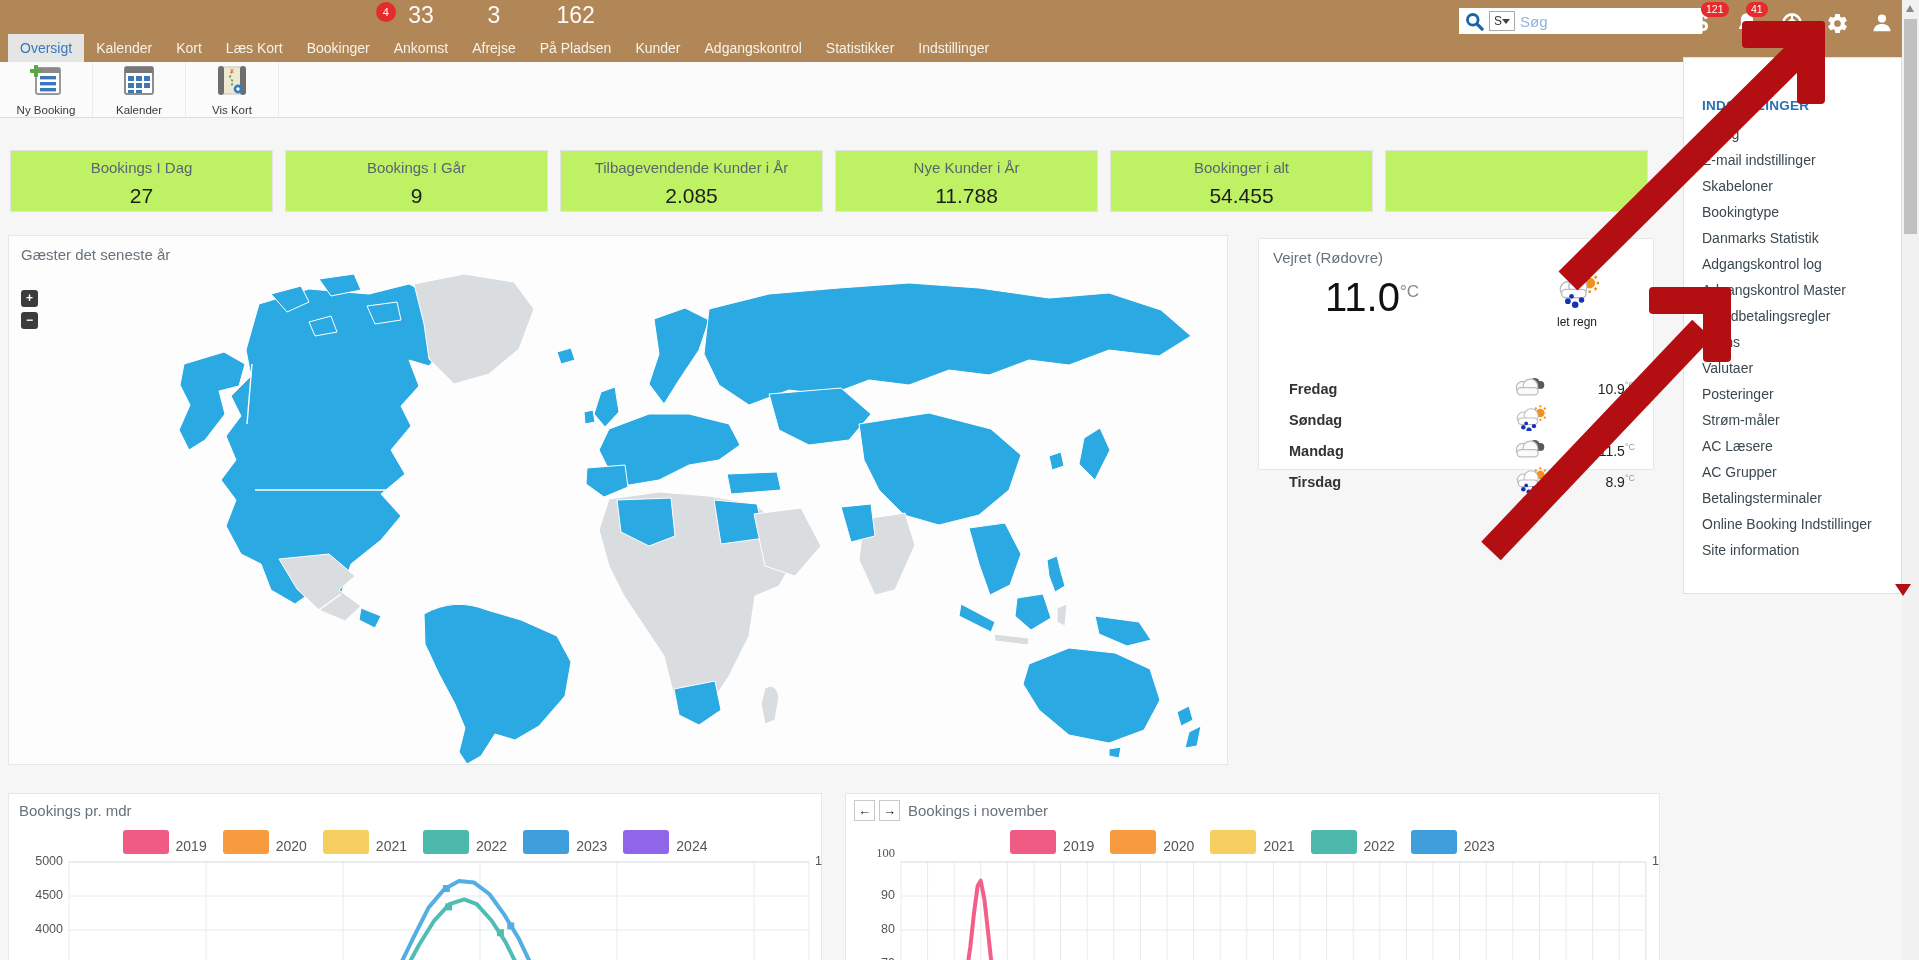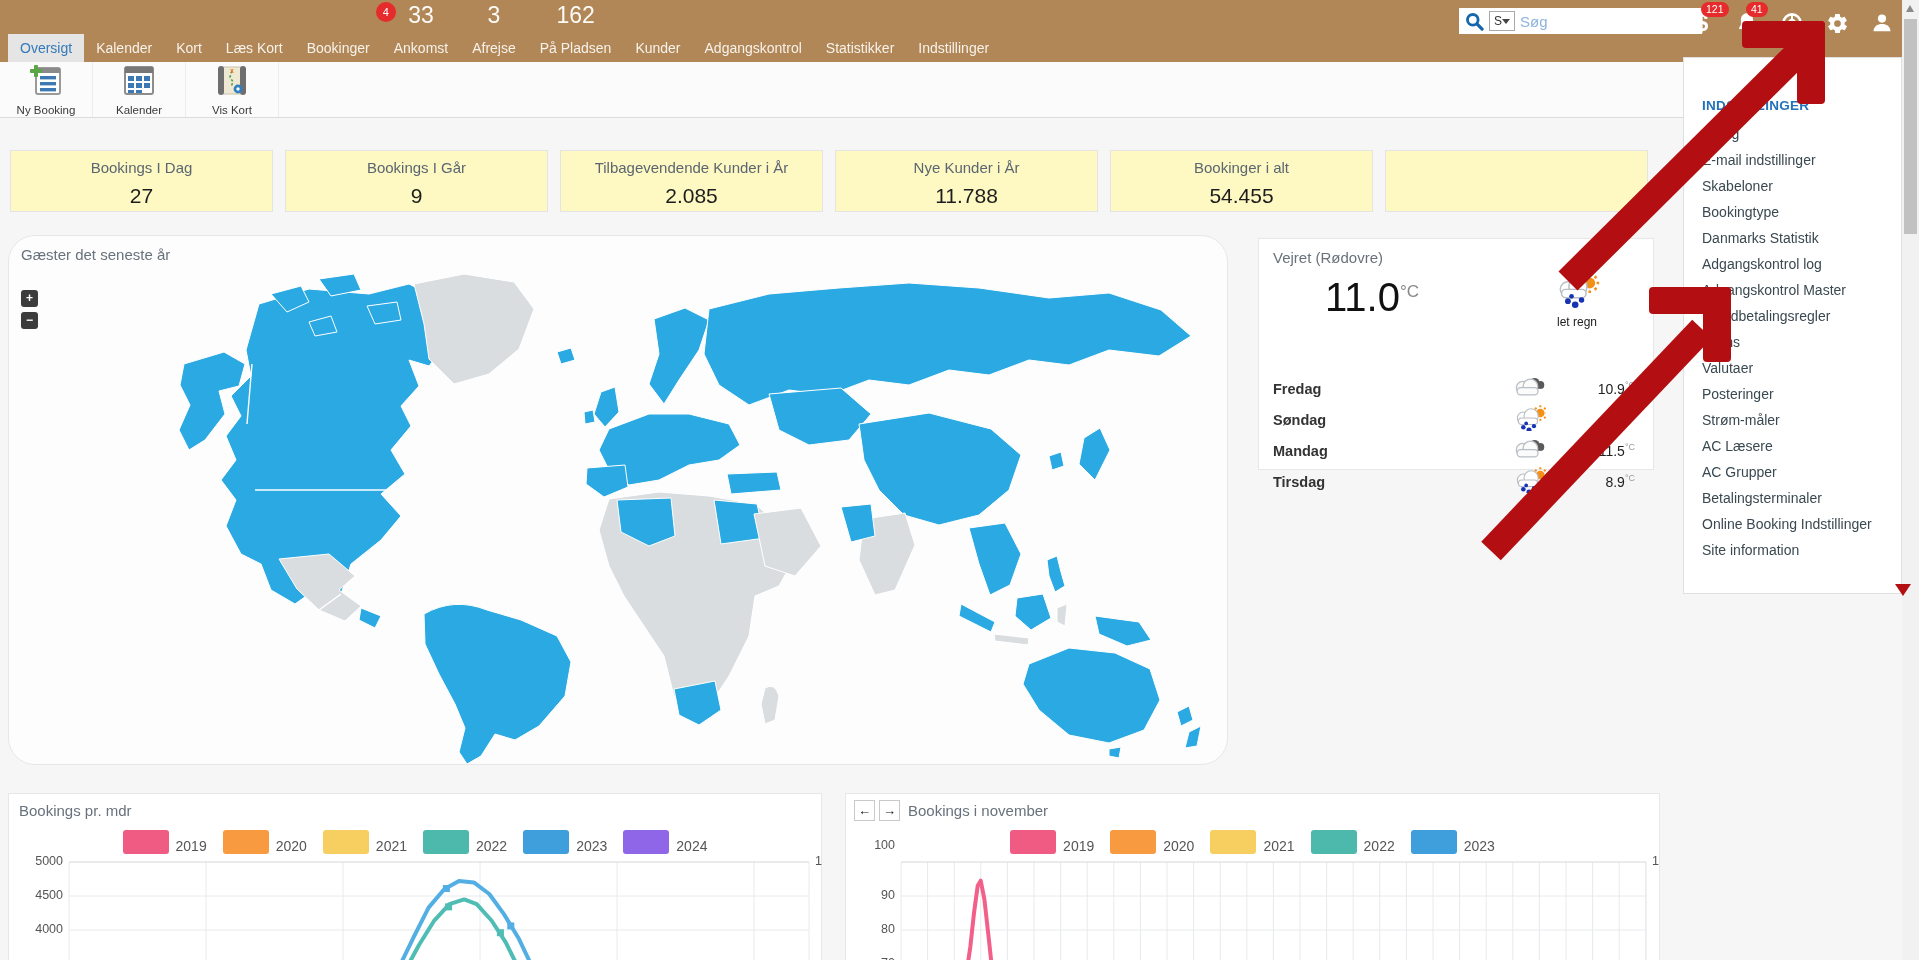--- a/index.html
+++ b/index.html
@@ -29,44 +29,44 @@
     font-size:10.5px; padding:2px 5px; line-height:1; }
   .dollar { color:#fff; font-size:23px; font-weight:bold; }
   
   .toolbar { position:absolute; left:0; top:62px; width:1919px; height:56px; background:#fbfbfb;
     border-bottom:1px solid #dcdcdc; display:flex; }
   .tbtn { width:93px; height:100%; border-right:1px solid #ececec; display:flex; flex-direction:column;
     align-items:center; justify-content:center; gap:3px; cursor:pointer; background:#fbfbfb; }
   .tbtn .cap { font-size:11.5px; color:#3a3a3a; }
   
   .cards { position:absolute; left:0; top:150px; width:1919px; }
-  .card { position:absolute; top:0; height:62px; width:263px; background:#fef9c3; border:1px solid #e4e4e4;
+  .card { position:absolute; top:0; height:62px; width:263px; background:#bef264; border:1px solid #e4e4e4;
     text-align:center; padding-top:8px; }
   .card .ct { font-size:15px; color:#5b6670; }
   .card .cv { font-size:21px; color:#1d1d1d; margin-top:8px; }
   
   .panel { position:absolute; background:#fdfdfd; border:1px solid #e7e7e7; }
   .ptitle { font-size:15px; color:#68727c; }
   
-  #mapPanel { left:8px; top:235px; width:1220px; height:530px;border-radius:27px; }
+  #mapPanel { left:8px; top:235px; width:1220px; height:530px; }
   #mapPanel .ptitle { position:absolute; left:12px; top:10px; }
   .zoombtn { position:absolute; left:12px; width:17px; height:17px; background:#3c3c3c; border-radius:3px;
     color:#fff; font-size:12px; font-weight:bold; text-align:center; line-height:16px; cursor:pointer; }
   #mapSvg { position:absolute; left:0; top:28px; }
   
   #weatherPanel { left:1258px; top:238px; width:396px; height:232px; background:#fff;text-decoration:underline; }
   #weatherPanel .ptitle { position:absolute; left:14px; top:10px; }
   .wtemp { position:absolute; left:66px; top:36px; font-size:40px; color:#111; }
   .wtemp sup { font-size:17px; color:#888; font-weight:normal; }
   .wicon-big { position:absolute; left:292px; top:34px; text-align:center; }
   .wicon-big .cond { font-size:12px; color:#222; margin-top:-2px; }
   .wtoday { position:absolute; left:0; top:104px; width:100%; text-align:center; font-size:16.5px;
     font-weight:bold; color:#222; }
   .wrows { position:absolute; left:14px; right:18px; top:134px; }
-  .wrow { display:grid; grid-template-columns:1fr 64px 74px; align-items:center; height:31px; }
+  .wrow { display:grid; grid-template-columns:1fr 64px 74px; align-items:center; height:31px;margin-left:16px; }
   .wrow .wd { font-size:14.5px; font-weight:bold; color:#333; }
   .wrow .wi { text-align:center; }
   .wrow .wt { text-align:right; font-size:14px; color:#222; }
   .wrow .wt sup { font-size:9px; color:#999; }
   
   .chartPanel { background:#fff; }
   #chartLeft { left:8px; top:793px; width:814px; height:180px; }
   #chartRight { left:845px; top:793px; width:815px; height:180px; }
   .chartPanel .ptitle { position:absolute; left:10px; top:8px; }
   #chartRight .ptitle { left:62px; }
@@ -484,21 +484,21 @@
         <line x1="746.6000000000004" y1="68" x2="746.6000000000004" y2="180" stroke="#e7eaec" stroke-width="1"></line>
         <line x1="773.2000000000004" y1="68" x2="773.2000000000004" y2="180" stroke="#e7eaec" stroke-width="1"></line>
         <line x1="799.8000000000004" y1="68" x2="799.8000000000004" y2="180" stroke="#e7eaec" stroke-width="1"></line>
         <line x1="800" y1="68" x2="800" y2="180" stroke="#e7eaec" stroke-width="1"></line>
         <line x1="55" y1="68" x2="800" y2="68" stroke="#d4d7d9" stroke-width="1"></line>
         <line x1="55" y1="102" x2="800" y2="102" stroke="#e7eaec" stroke-width="1"></line>
         <line x1="55" y1="136" x2="800" y2="136" stroke="#e7eaec" stroke-width="1"></line>
         <line x1="55" y1="170" x2="800" y2="170" stroke="#e7eaec" stroke-width="1"></line>
         <path d="M119.8 183.6 L124.3 153.0 L128.0 119.0 L131.7 91.8 L134.7 86.7 L138.4 105.4 L142.2 139.4 L145.9 173.4 L148.9 187.0" fill="none" stroke="#f25f88" stroke-width="4" stroke-linejoin="round" stroke-linecap="round"></path>
       </svg>
-      <div class="ytick" style="left: 9px; top: 44px;">100</div>
+      <div class="ytick" style="left: 9px; top: 52px; font-family: Liberation Serif, serif;">100</div>
       <div class="ytick" style="left: 9px; top: 94px;">90</div>
       <div class="ytick" style="left: 9px; top: 128px;">80</div>
       <div class="ytick" style="left: 9px; top: 162px;">70</div>
       <div class="xend" style="left: 806px; top: 60px;">1</div>
     </div>
 </div>
 
 <div id="sidebar">
   <div class="shead">INDSTILLINGER</div>
   <div id="sitems">

